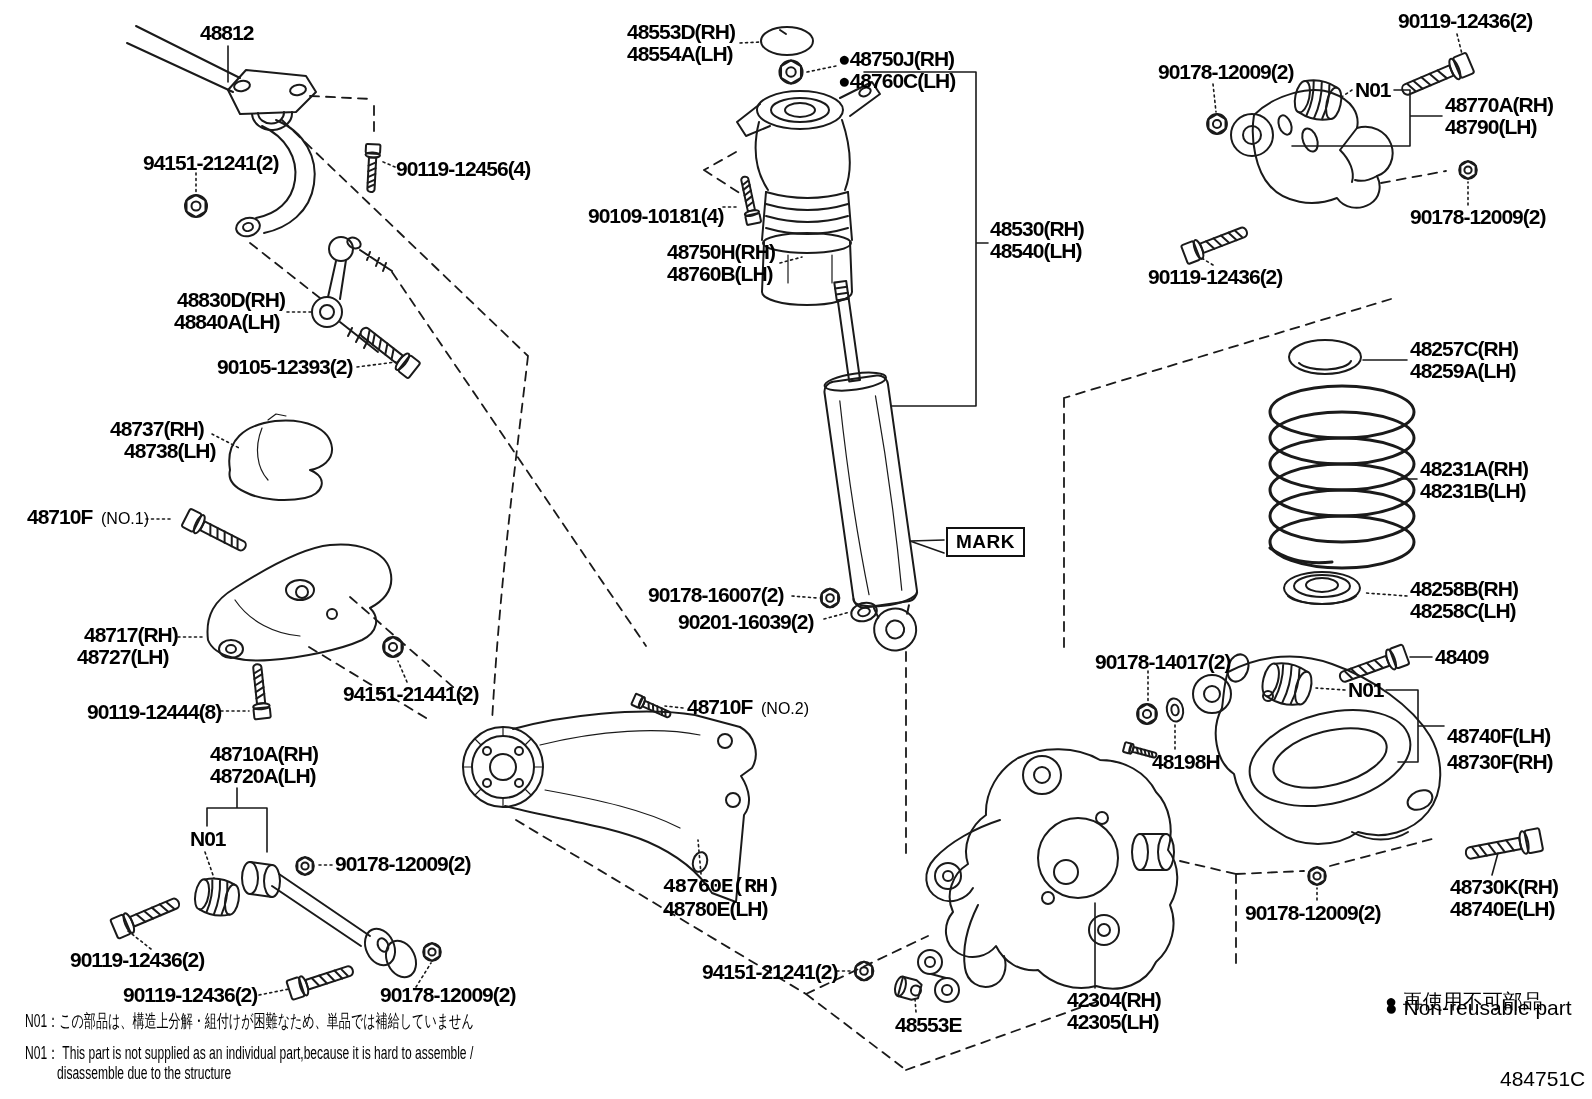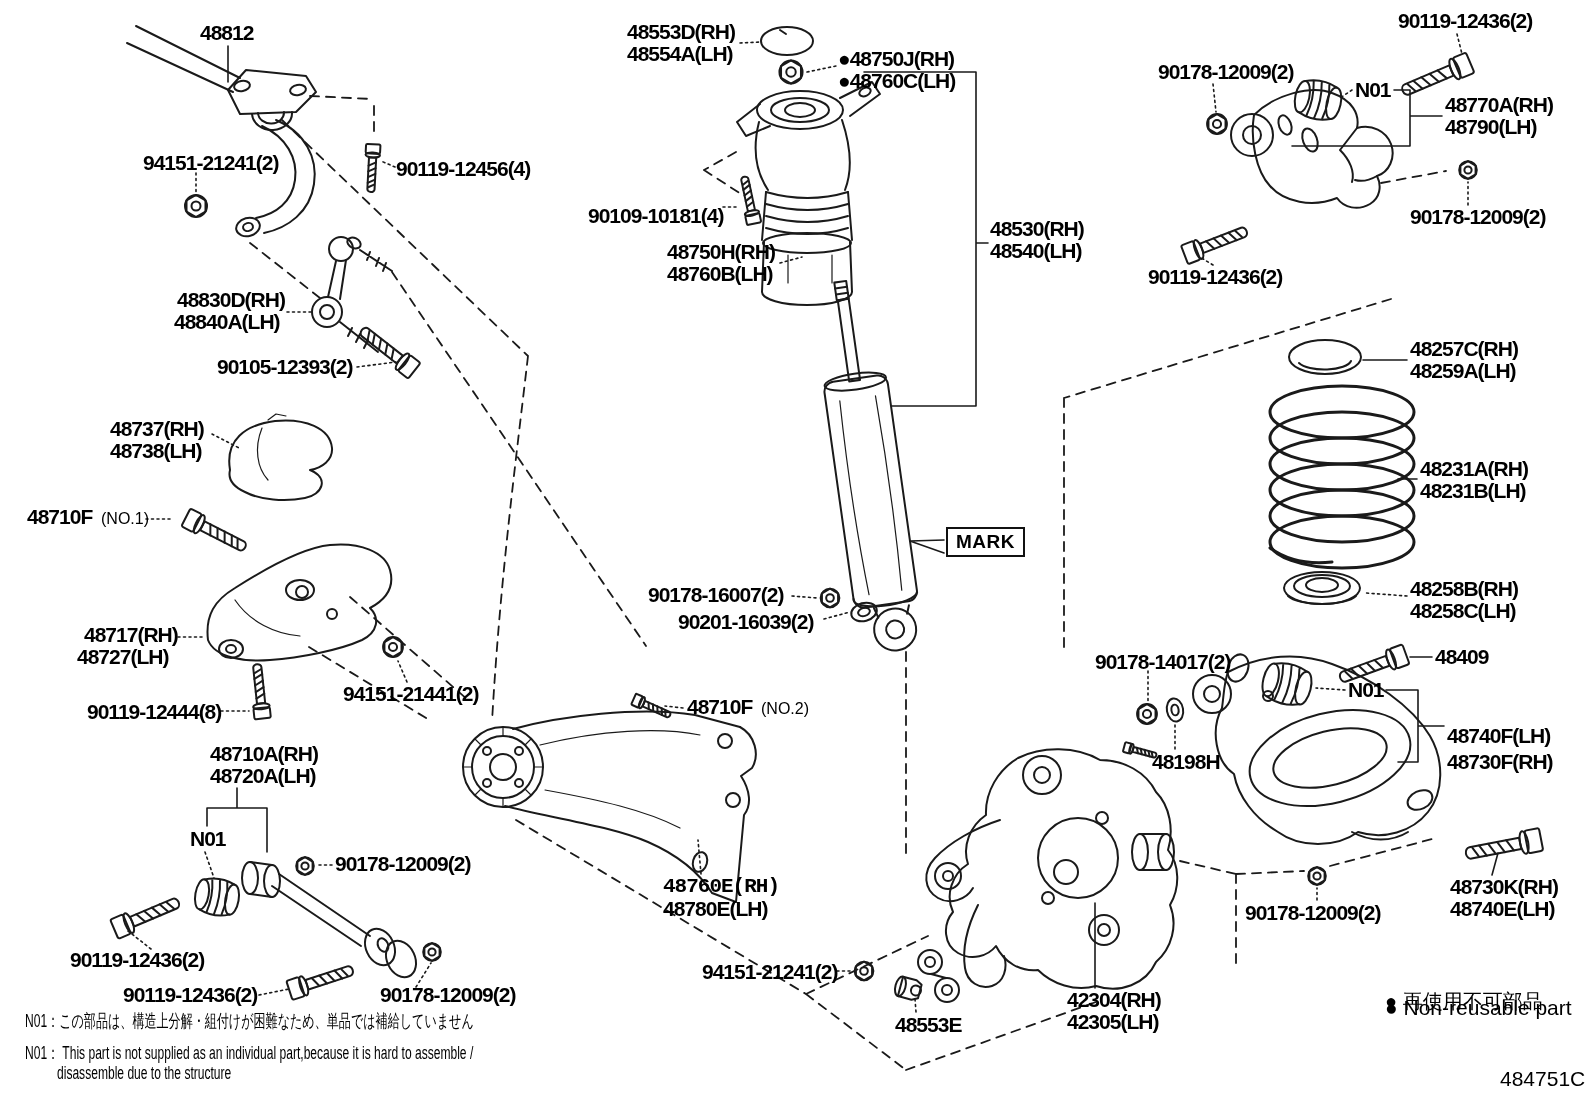--- a/index.html
+++ b/index.html
@@ -314,21 +314,21 @@
   </svg>
 
   <div id="labels">
       <div class="lbl" style="left: 200px; top: 22px;">48812</div>
       <div class="lbl" style="left: 143px; top: 152px;">94151-21241(2)</div>
       <div class="lbl" style="left: 396px; top: 158px;">90119-12456(4)</div>
       <div class="lbl" style="left: 177px; top: 289px;">48830D(RH)</div>
       <div class="lbl" style="left: 174px; top: 311px;">48840A(LH)</div>
       <div class="lbl" style="left: 217px; top: 356px;">90105-12393(2)</div>
       <div class="lbl" style="left: 110px; top: 418px;">48737(RH)</div>
-      <div class="lbl" style="left: 110px; top: 440px; text-align: center;">48738(LH)</div>
+      <div class="lbl" style="left: 124px; top: 440px; text-align: center;">48738(LH)</div>
       <div class="lbl" style="left: 27px; top: 506px;">48710F</div>
       <div class="lbl small" style="left: 101px; top: 511px;">(NO.1)</div>
       <div class="lbl" style="left: 84px; top: 624px;">48717(RH)</div>
       <div class="lbl" style="left: 77px; top: 646px;">48727(LH)</div>
       <div class="lbl" style="left: 87px; top: 701px; text-align: center;">90119-12444(8)</div>
       <div class="lbl" style="left: 343px; top: 683px;">94151-21441(2)</div>
       <div class="lbl" style="left: 210px; top: 743px;">48710A(RH)</div>
       <div class="lbl" style="left: 210px; top: 765px;">48720A(LH)</div>
       <div class="lbl" style="left: 190px; top: 828px;">N01</div>
       <div class="lbl" style="left: 335px; top: 853px;">90178-12009(2)</div>

